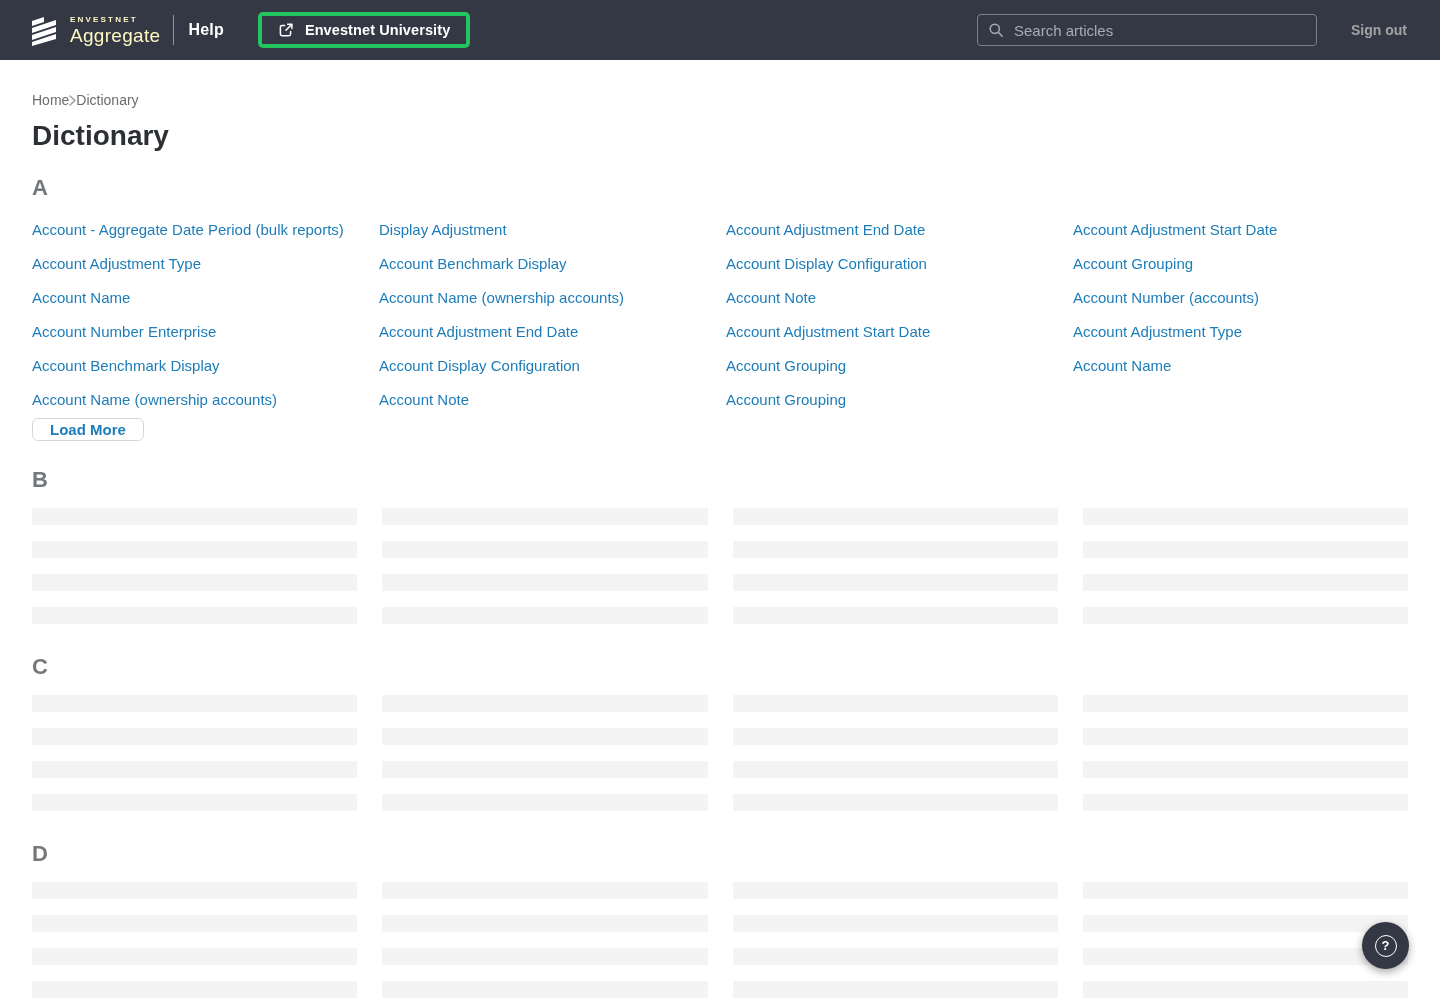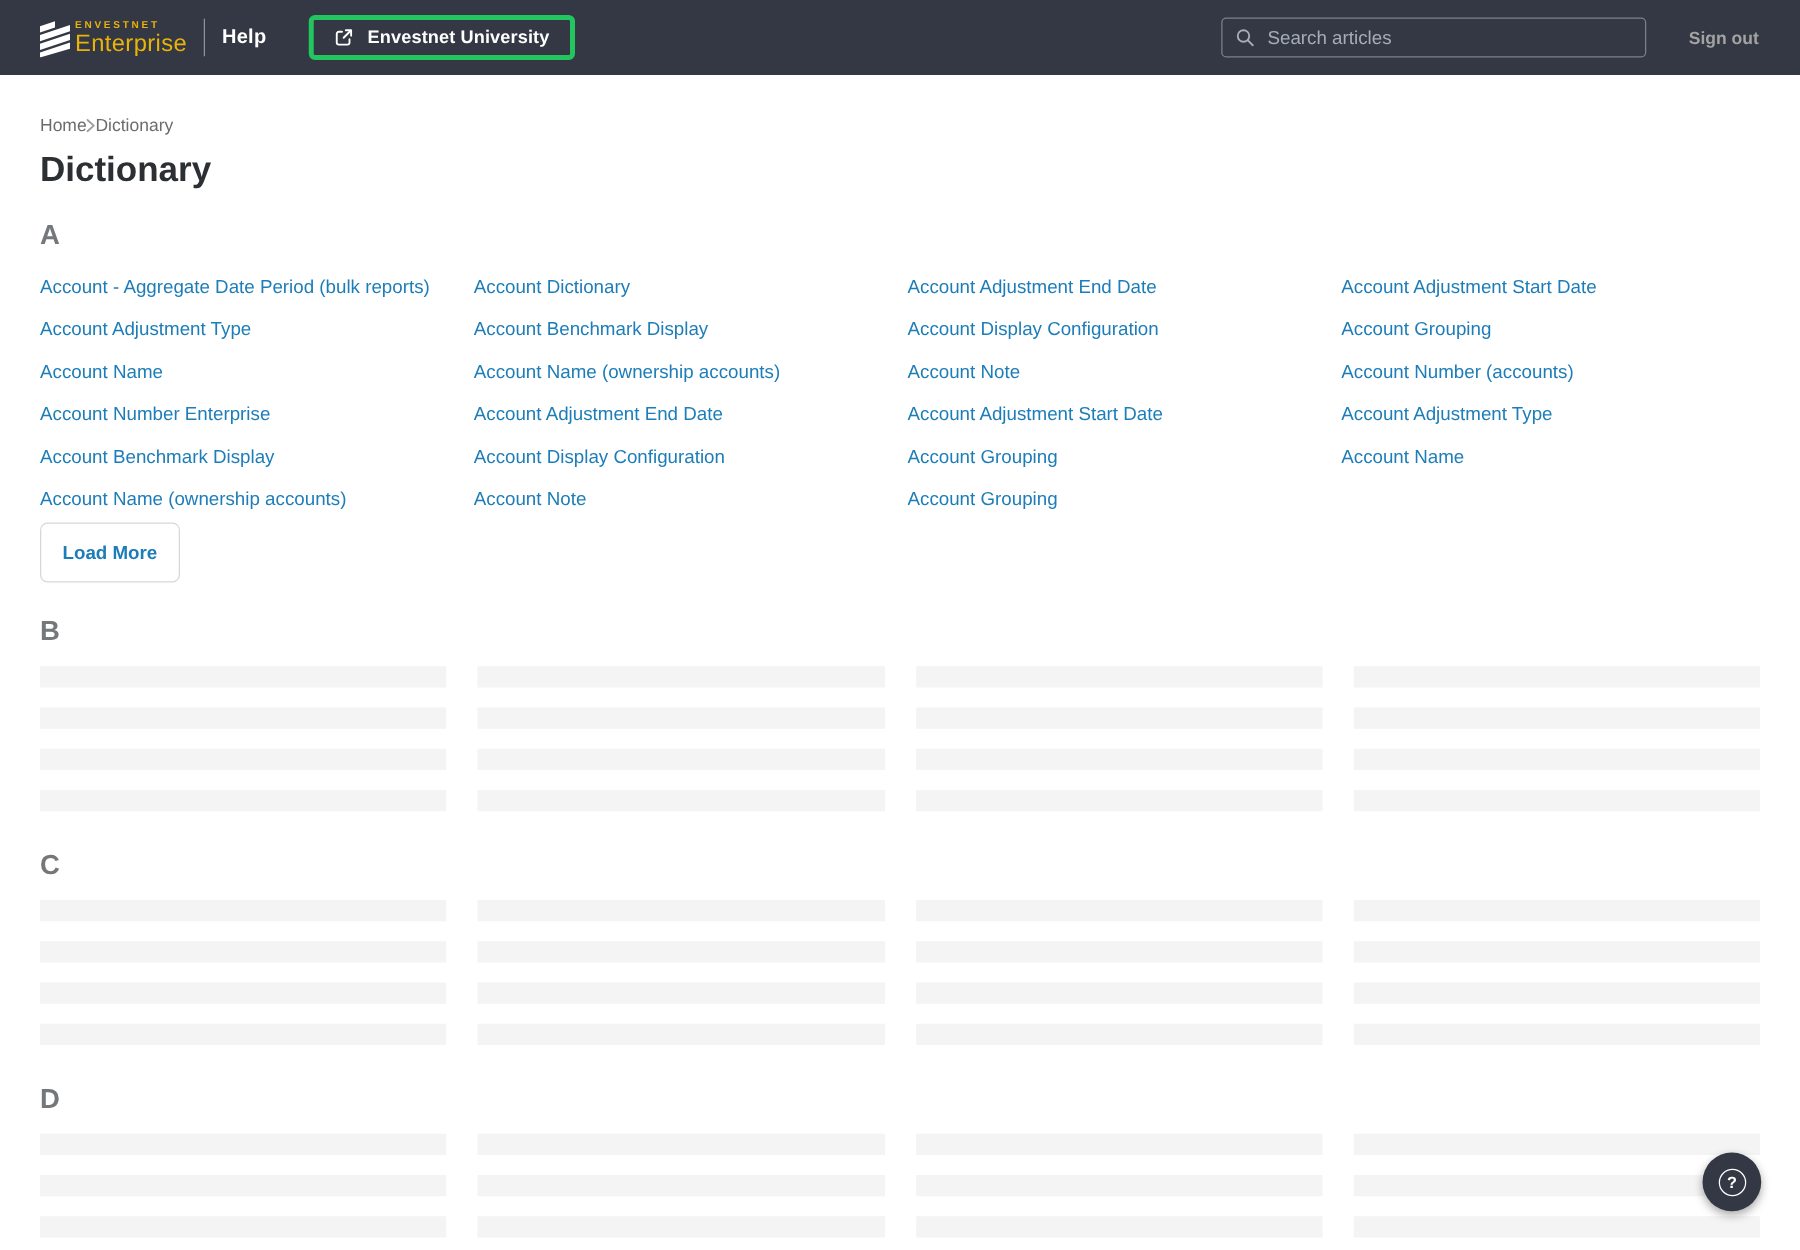--- a/index.html
+++ b/index.html
@@ -14,21 +14,21 @@
   
   header.app-header {
     height: 60px;
     background: #333844;
     display: flex;
     align-items: center;
     padding: 0 33px 0 32px;
   }
   .brand { display: flex; align-items: center; cursor: pointer; }
   .brand-mark { display: block; }
-  .brand-text { margin-left: 4px; color: #eab308; display: flex; flex-direction: column; }
+  .brand-text { margin-left: 14px; color: #fef9c3; display: flex; flex-direction: column; }
   .brand-text .top {
     font-size: 8px; letter-spacing: 2.2px; font-weight: 700; margin-bottom: 2px;
   }
   .brand-text .bottom {
     font-size: 19px; font-weight: 400; letter-spacing: 0.3px; line-height: 20px;
   }
   .brand-divider {
     width: 1px; height: 30px; background: rgba(255,255,255,0.45); margin: 0 14px 0 13px;
   }
   .brand-product { color: #ffffff; font-size: 16px; font-weight: 700; letter-spacing: 0.2px; }
@@ -101,21 +101,21 @@
   }
   .dict-link {
     color: #1d7db8;
     font-size: 15px; line-height: 22px;
     text-decoration: none;
     white-space: nowrap; overflow: hidden;
   }
 
   .load-more {
     margin-top: 7px;
-    height: 48px; padding: 0 17px;
+    height: 23px; padding: 0 17px;
     background: #ffffff;
     border: 1px solid #d5d8db;
     border-radius: 6px;
     color: #1d7db8;
     font-family: inherit;
     font-size: 15px; font-weight: 700;
     cursor: pointer;
   }
 
   .skeleton-grid {
@@ -154,21 +154,21 @@
 <header class="app-header">
   <div class="brand">
     <svg class="brand-mark" width="24" height="32" viewBox="0 0 24 32" fill="#ffffff" xmlns="http://www.w3.org/2000/svg">
       <polygon points="0,7 12,3 12,8 0,12"></polygon>
       <polygon points="0,14 24,6 24,11 0,19"></polygon>
       <polygon points="0,21 24,13 24,18 0,26"></polygon>
       <polygon points="0,28 24,20 24,25 0,32"></polygon>
     </svg>
     <div class="brand-text">
       <span class="top">ENVESTNET</span>
-      <span class="bottom">Enterprise</span>
+      <span class="bottom">Aggregate</span>
     </div>
     <div class="brand-divider"></div>
     <span class="brand-product">Help</span>
   </div>
 
   <button class="university-btn">
     <svg width="16" height="16" viewBox="0 0 16 16" fill="none" xmlns="http://www.w3.org/2000/svg" stroke="#ffffff" stroke-width="1.5" stroke-linecap="round" stroke-linejoin="round">
       <path d="M6.6 3.4 H4.1 a1.7 1.7 0 0 0 -1.7 1.7 V12 a1.7 1.7 0 0 0 1.7 1.7 h6.8 a1.7 1.7 0 0 0 1.7 -1.7 V9.4"></path>
       <path d="M9.6 2.2 h4.3 v4.3"></path>
       <path d="M13.5 2.6 L7.9 8.2"></path>
@@ -194,21 +194,21 @@
       <path d="M1 1 L6 5.5 L1 10"></path>
     </svg>
     <span>Dictionary</span>
   </nav>
 
   <h1 class="page-title">Dictionary</h1>
 
   <div id="sections">
       <section><h2 class="section-letter">A</h2><div class="link-grid">
           <a class="dict-link" href="#">Account - Aggregate Date Period (bulk reports)</a>
-          <a class="dict-link" href="#">Account Dictionary</a>
+          <a class="dict-link" href="#">Display Adjustment</a>
           <a class="dict-link" href="#">Account Adjustment End Date</a>
           <a class="dict-link" href="#">Account Adjustment Start Date</a>
           <a class="dict-link" href="#">Account Adjustment Type</a>
           <a class="dict-link" href="#">Account Benchmark Display</a>
           <a class="dict-link" href="#">Account Display Configuration</a>
           <a class="dict-link" href="#">Account Grouping</a>
           <a class="dict-link" href="#">Account Name</a>
           <a class="dict-link" href="#">Account Name (ownership accounts)</a>
           <a class="dict-link" href="#">Account Note</a>
           <a class="dict-link" href="#">Account Number (accounts)</a>

